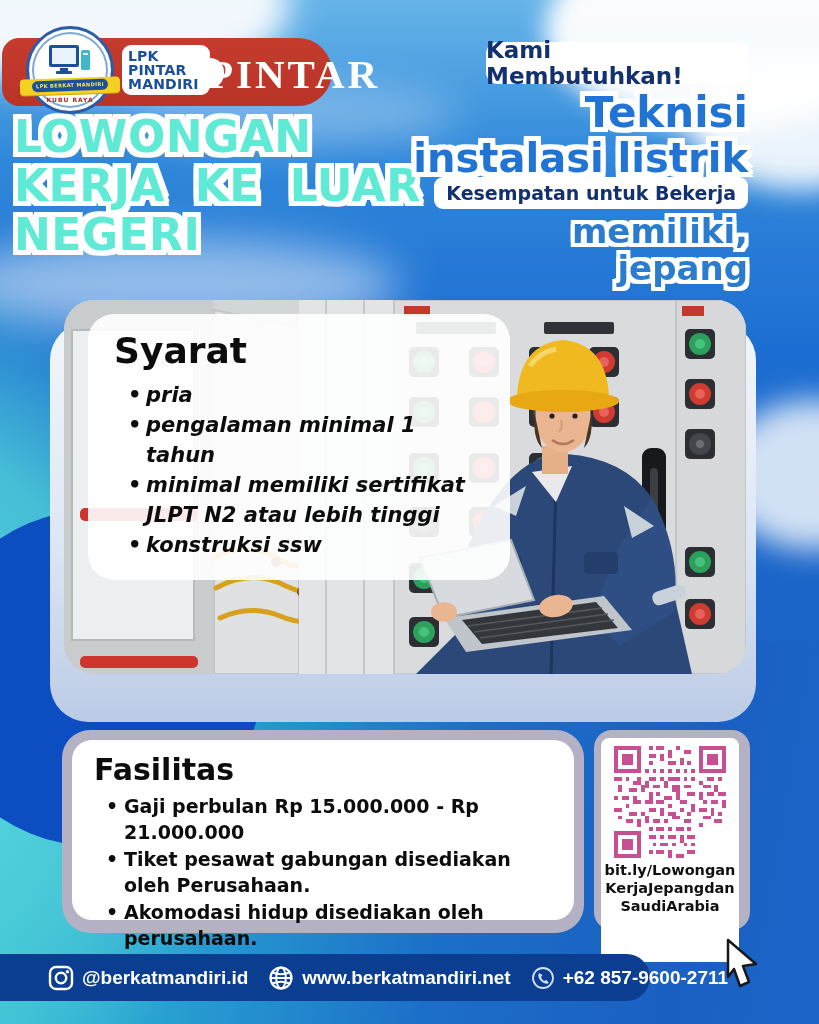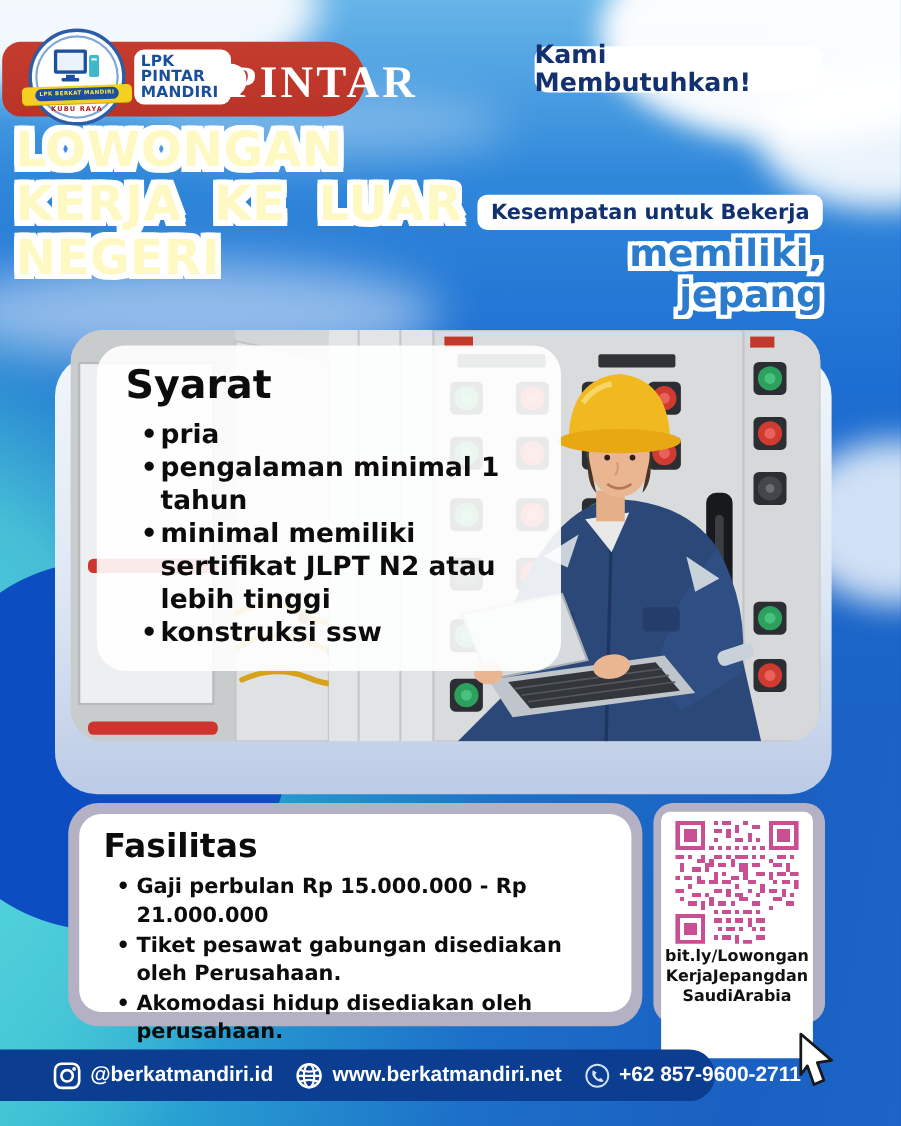--- a/index.html
+++ b/index.html
@@ -49,21 +49,21 @@
     -5px -5px 0 #fff,5px -5px 0 #fff,-5px 5px 0 #fff,5px 5px 0 #fff,
     -5px 0 0 #fff,5px 0 0 #fff,0 -5px 0 #fff,0 5px 0 #fff,
     -4px -4px 0 #fff,4px -4px 0 #fff,-4px 4px 0 #fff,4px 4px 0 #fff,
     -2px -5px 0 #fff,2px 5px 0 #fff,5px 2px 0 #fff,-5px -2px 0 #fff;}
   .ow-sm{text-shadow:
     -4px -4px 0 #fff,4px -4px 0 #fff,-4px 4px 0 #fff,4px 4px 0 #fff,
     -4px 0 0 #fff,4px 0 0 #fff,0 -4px 0 #fff,0 4px 0 #fff,
     -3px -3px 0 #fff,3px -3px 0 #fff,-3px 3px 0 #fff,3px 3px 0 #fff;}
 
   .headline{position:absolute;left:14px;top:112px;width:480px;z-index:7;
-    color:#fef9c3;font-weight:800;font-size:44px;line-height:49px;letter-spacing:.5px;}
+    color:#5eead4;font-weight:800;font-size:44px;line-height:49px;letter-spacing:.5px;}
   .headline .l2{word-spacing:14px;}
 
   .need-badge{position:absolute;left:486px;top:42px;width:262px;height:42px;z-index:7;background:#fff;
     border-radius:12px;display:flex;align-items:center;justify-content:center;
     color:#12316e;font-weight:800;font-size:23px;}
   .role{position:absolute;right:71px;top:90px;z-index:7;text-align:right;
     color:#2173d4;font-weight:800;}
   .role .r1{font-size:42px;line-height:46px;}
   .role .r2{font-size:40px;line-height:44px;}
   .opportunity{position:absolute;right:71px;top:177px;z-index:7;background:#fff;border-radius:9px;
@@ -75,21 +75,21 @@
   .photo-frame{position:absolute;left:50px;top:322px;width:706px;height:400px;border-radius:38px;z-index:5;
     background:linear-gradient(180deg,#f2f6fb 0%,#dde7f4 55%,#bccbe6 100%);}
   .photo{position:absolute;left:64px;top:300px;width:682px;height:374px;border-radius:30px;
     overflow:hidden;z-index:6;}
   .syarat-card{position:absolute;left:88px;top:314px;width:372px;z-index:7;
     background:rgba(255,255,255,.9);border-radius:26px;padding:16px 24px 20px 26px;}
   .syarat-title{color:#0c0c0c;font-weight:800;font-size:36px;line-height:42px;}
   .blist{list-style:none;margin:8px 0 0 0;padding:0 0 0 14px;color:#0c0c0c;}
   .blist li{position:relative;padding-left:18px;font-weight:700;}
   .blist li::before{content:"•";position:absolute;left:0;top:0;}
-  .syarat-card .blist li{font-size:24px;line-height:30px;}
+  .syarat-card .blist li{font-size:21px;line-height:30px;font-style:italic;}
 
   
   .fas-frame{position:absolute;left:62px;top:730px;width:522px;height:203px;border-radius:28px;
     background:#b5b1c4;z-index:7;}
   .fas-card{position:absolute;left:10px;top:10px;right:10px;bottom:13px;background:#fff;
     border-radius:20px;padding:12px 20px 10px 22px;}
   .fas-title{color:#0c0c0c;font-weight:800;font-size:30px;line-height:36px;}
   .fas-card .blist{margin-top:5px;padding-left:12px;}
   .fas-card .blist li{font-size:19px;line-height:26px;margin-bottom:1px;}
 
@@ -155,20 +155,24 @@
   </div>
   <div class="pintar">PINTAR</div>
 
   <div class="headline ow">
     <div class="l1">LOWONGAN</div>
     <div class="l2">KERJA KE LUAR</div>
     <div class="l3">NEGERI</div>
   </div>
 
   <div class="need-badge">Kami Membutuhkan!</div>
+  <div class="role ow">
+    <div class="r1">Teknisi</div>
+    <div class="r2">instalasi listrik</div>
+  </div>
   <div class="opportunity">Kesempatan untuk Bekerja</div>
   <div class="location ow-sm">
     <div>memiliki,</div>
     <div>jepang</div>
   </div>
 
   <div class="photo-frame"></div>
   <div class="photo">
     <svg width="682" height="374" viewBox="0 0 682 374">
       <defs>

